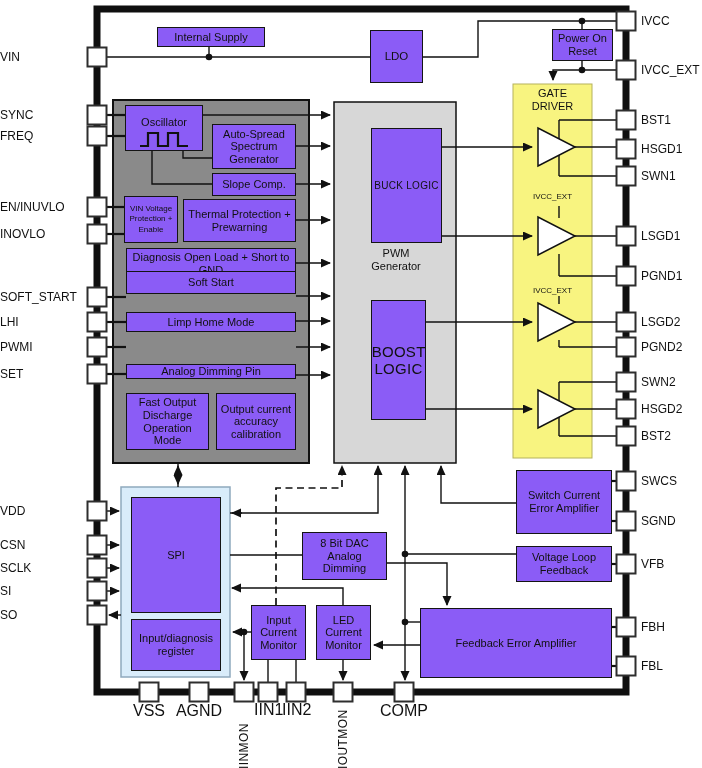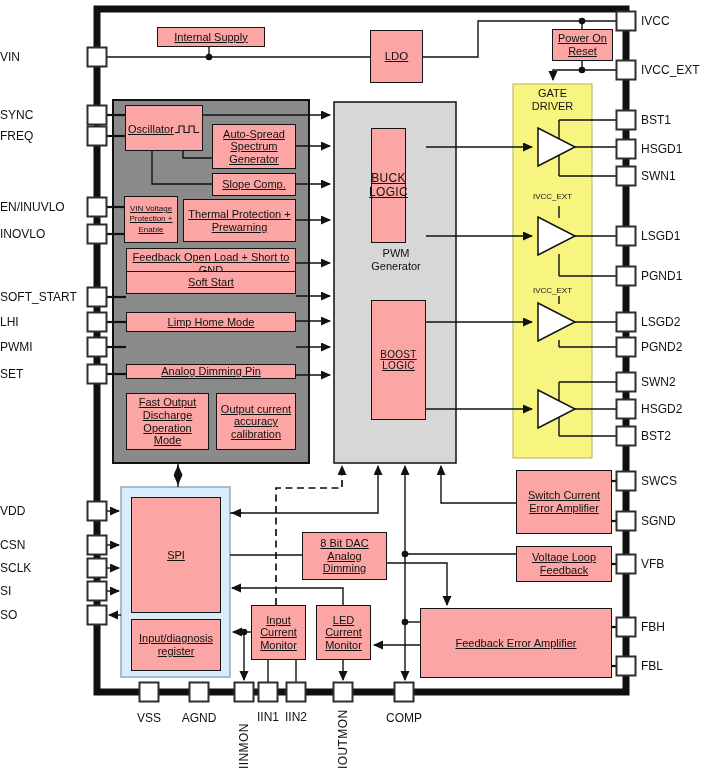--- a/index.html
+++ b/index.html
@@ -1,30 +1,30 @@
 <!DOCTYPE html>
 <html><head>
 <meta charset="utf-8">
 <style>
   html,body{margin:0;padding:0;background:#fff;}
   #stage{position:relative;width:702px;height:768px;background:#fff;
          font-family:"Liberation Sans","DejaVu Sans",sans-serif;color:#111;overflow:hidden;}
   #wires{position:absolute;left:0;top:0;z-index:1;}
-  .blk{position:absolute;z-index:3;box-sizing:border-box;border:1.6px solid #141414;background:#fca5a5;
+  .blk{position:absolute;z-index:3;box-sizing:border-box;border:1.6px solid #141414;background:#8b5cf6;
        display:flex;align-items:center;justify-content:center;text-align:center;
-       font-size:11px;line-height:1.15;padding:1px 2px;text-decoration:underline;}
+       font-size:11px;line-height:1.15;padding:1px 2px;}
   .tag{position:absolute;z-index:3;box-sizing:border-box;display:flex;align-items:center;justify-content:center;
        text-align:center;font-size:11px;line-height:1.2;background:transparent;}
   .lbl-l{position:absolute;z-index:4;left:0;width:83px;text-align:left;font-size:12px;line-height:16px;}
   .lbl-r{position:absolute;z-index:4;left:641px;width:70px;text-align:left;font-size:12px;line-height:16px;}
-  .lbl-b{position:absolute;z-index:4;text-align:center;font-size:12px;line-height:15px;margin-top:8px;}
+  .lbl-b{position:absolute;z-index:4;text-align:center;font-size:16px;line-height:15px;}
   .vlbl{position:absolute;z-index:4;writing-mode:vertical-rl;transform:rotate(180deg);
         font-size:12px;letter-spacing:.4px;height:64px;}
   .small{font-size:8px;line-height:1.3;}
-  .osc{flex-direction:row;justify-content:flex-end;padding-top:3px;}
+  .osc{flex-direction:column;justify-content:flex-end;padding-top:3px;}
 </style>
 </head>
 <body>
 
 <div id="stage">
 
 <svg id="wires" width="702" height="768" viewBox="0 0 702 768">
   <defs>
     <marker id="ah" markerUnits="userSpaceOnUse" markerWidth="11" markerHeight="10" refX="9" refY="4.5" orient="auto">
       <path d="M0,0 L10,4.5 L0,9 Z" fill="#111"></path>
@@ -194,30 +194,30 @@
 <div class="blk osc" style="left:125px;top:105px;width:78px;height:46px">
   <span>Oscillator</span>
   <svg width="52" height="20" viewBox="0 0 52 20">
     <path d="M2,17 H10 V4 H20 V17 H30 V4 H40 V17 H50" stroke="#111" stroke-width="2.2" fill="none"></path>
   </svg>
 </div>
 <div class="blk" style="left:212px;top:124px;width:84px;height:45px">Auto-Spread Spectrum Generator</div>
 <div class="blk" style="left:212px;top:173px;width:84px;height:23px">Slope Comp.</div>
 <div class="blk small" style="left:124px;top:196px;width:54px;height:47px">VIN Voltage Protection + Enable</div>
 <div class="blk" style="left:183px;top:199px;width:113px;height:43px">Thermal Protection + Prewarning</div>
-<div class="blk" style="left:126px;top:248px;width:170px;height:32px">Feedback Open Load + Short to GND</div>
+<div class="blk" style="left:126px;top:248px;width:170px;height:32px">Diagnosis Open Load + Short to GND</div>
 <div class="blk" style="left:126px;top:271px;width:170px;height:23px">Soft Start</div>
 <div class="blk" style="left:126px;top:312px;width:170px;height:20px">Limp Home Mode</div>
 <div class="blk" style="left:126px;top:364px;width:170px;height:15px">Analog Dimming Pin</div>
 <div class="blk" style="left:126px;top:393px;width:83px;height:57px">Fast Output Discharge Operation Mode</div>
 <div class="blk" style="left:216px;top:393px;width:80px;height:57px">Output current accuracy calibration</div>
 
-<div class="blk" style="left:371px;top:128px;width:35px;height:115px;font-size:12px;letter-spacing:.3px">BUCK LOGIC</div>
+<div class="blk" style="left:371px;top:128px;width:71px;height:115px;font-size:10px;letter-spacing:.3px">BUCK LOGIC</div>
 <div class="tag" style="left:364px;top:245px;width:64px;height:30px">PWM Generator</div>
-<div class="blk" style="left:371px;top:300px;width:55px;height:120px;font-size:10px;letter-spacing:.3px">BOOST LOGIC</div>
+<div class="blk" style="left:371px;top:300px;width:55px;height:120px;font-size:15px;letter-spacing:.3px">BOOST LOGIC</div>
 
 <div class="blk" style="left:131px;top:497px;width:90px;height:116px">SPI</div>
 <div class="blk" style="left:131px;top:619px;width:90px;height:52px">Input/diagnosis register</div>
 <div class="blk" style="left:302px;top:532px;width:85px;height:48px">8 Bit DAC Analog Dimming</div>
 <div class="blk" style="left:316px;top:605px;width:55px;height:55px">LED Current Monitor</div>
 <div class="blk" style="left:251px;top:605px;width:55px;height:55px">Input Current Monitor</div>
 <div class="blk" style="left:516px;top:470px;width:96px;height:64px">Switch Current Error Amplifier</div>
 <div class="blk" style="left:516px;top:546px;width:96px;height:36px">Voltage Loop Feedback</div>
 <div class="blk" style="left:420px;top:608px;width:192px;height:70px">Feedback Error Amplifier</div>
 

